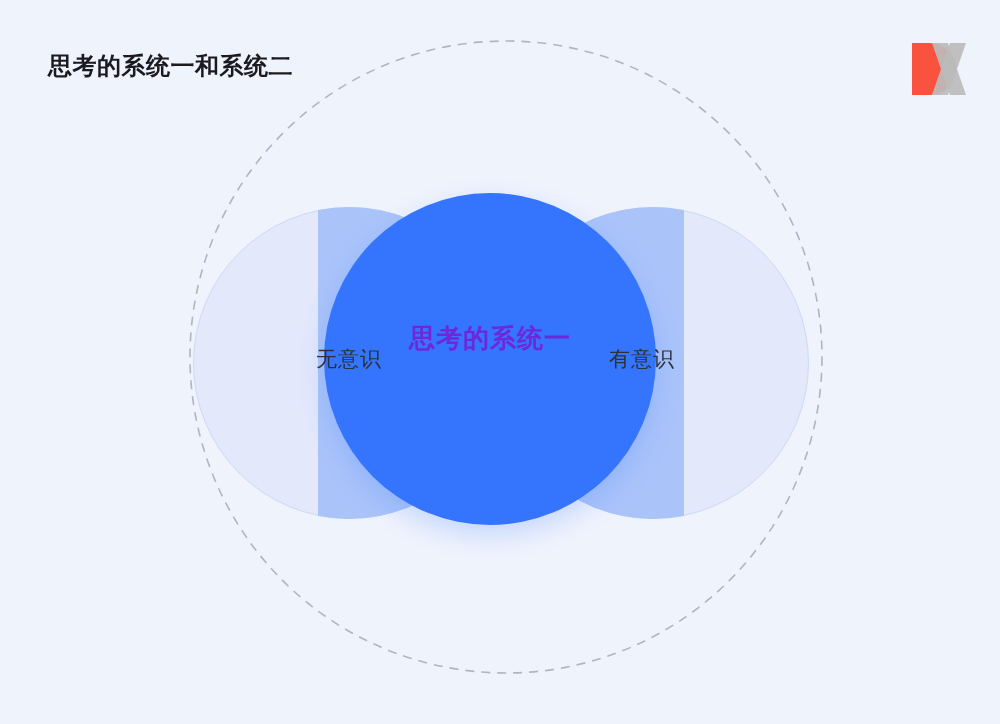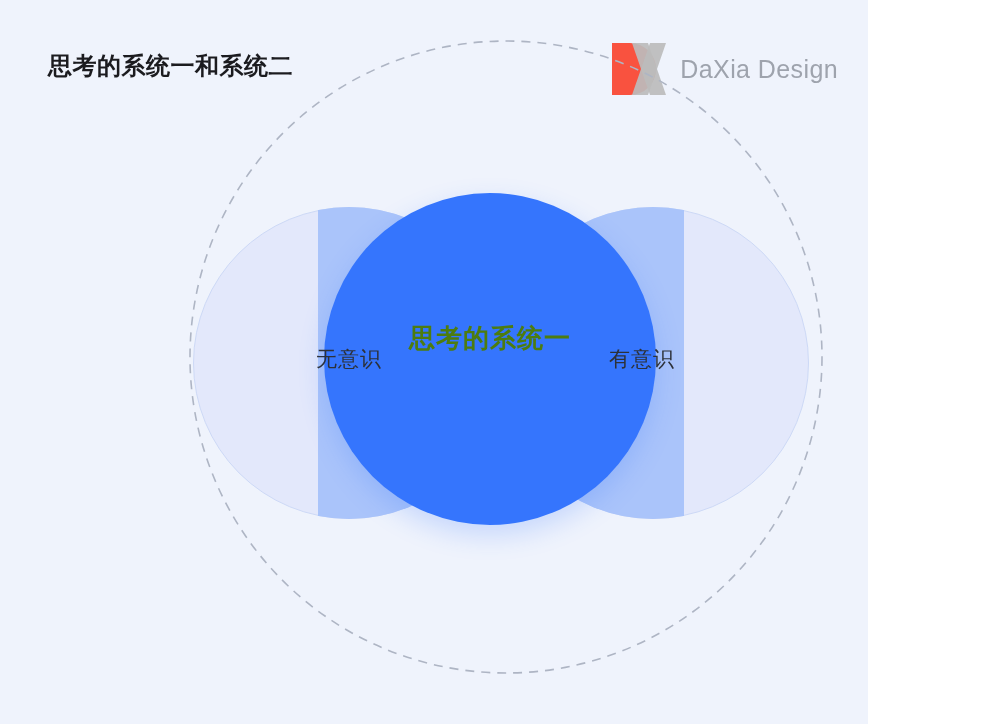--- a/index.html
+++ b/index.html
@@ -9,21 +9,21 @@
   }
   body {
     width: 1000px;
     height: 724px;
     overflow: hidden;
     font-family: "Liberation Sans", "DejaVu Sans", sans-serif;
   }
 
   #slide {
     position: relative;
-    width: 868px;
+    width: 1000px;
     height: 724px;
     background: #eff3fc;
     overflow: hidden;
   }
 
   
   #slide-title {
     position: absolute;
     left: 48px;
     top: 52px;
@@ -135,42 +135,41 @@
   }
   #label-left  { left: 193px; }
   #label-right { left: 486px; }
 
   #label-center {
     left: 324px;
     top: 320px;
     width: 332px;
     font-size: 26px;
     font-weight: bold;
-    color: #4d7c0f;
+    color: #6d28d9;
     letter-spacing: 1px;
     line-height: 1.45;
   }
   #label-center .line { display: block; }
 </style>
 </head>
 <body>
 
 <div id="slide">
 
   <div id="slide-title">思考的系统一和系统二</div>
 
   <div id="logo">
     <div id="logo-mark">
       <svg width="62" height="58" viewBox="0 0 62 58" aria-hidden="true">
         <path d="M4 3 H22 A26 26 0 0 1 22 55 H4 Z" fill="#f9523f"></path>
         <path d="M24 3 H40 L58 55 H42 Z" fill="#bcbcbc" opacity="0.92"></path>
         <path d="M58 3 H42 L24 55 H40 Z" fill="#bcbcbc" opacity="0.92"></path>
       </svg>
     </div>
-    <div id="logo-text">DaXia Design</div>
   </div>
 
   <div id="diagram">
 
     <div class="dashed-ring">
       <svg width="636" height="636" viewBox="0 0 636 636" aria-hidden="true">
         <circle cx="318" cy="318" r="316" fill="none" stroke="#aeb5c4" stroke-width="1.6" stroke-dasharray="9 7" stroke-linecap="butt"></circle>
       </svg>
     </div>
 

